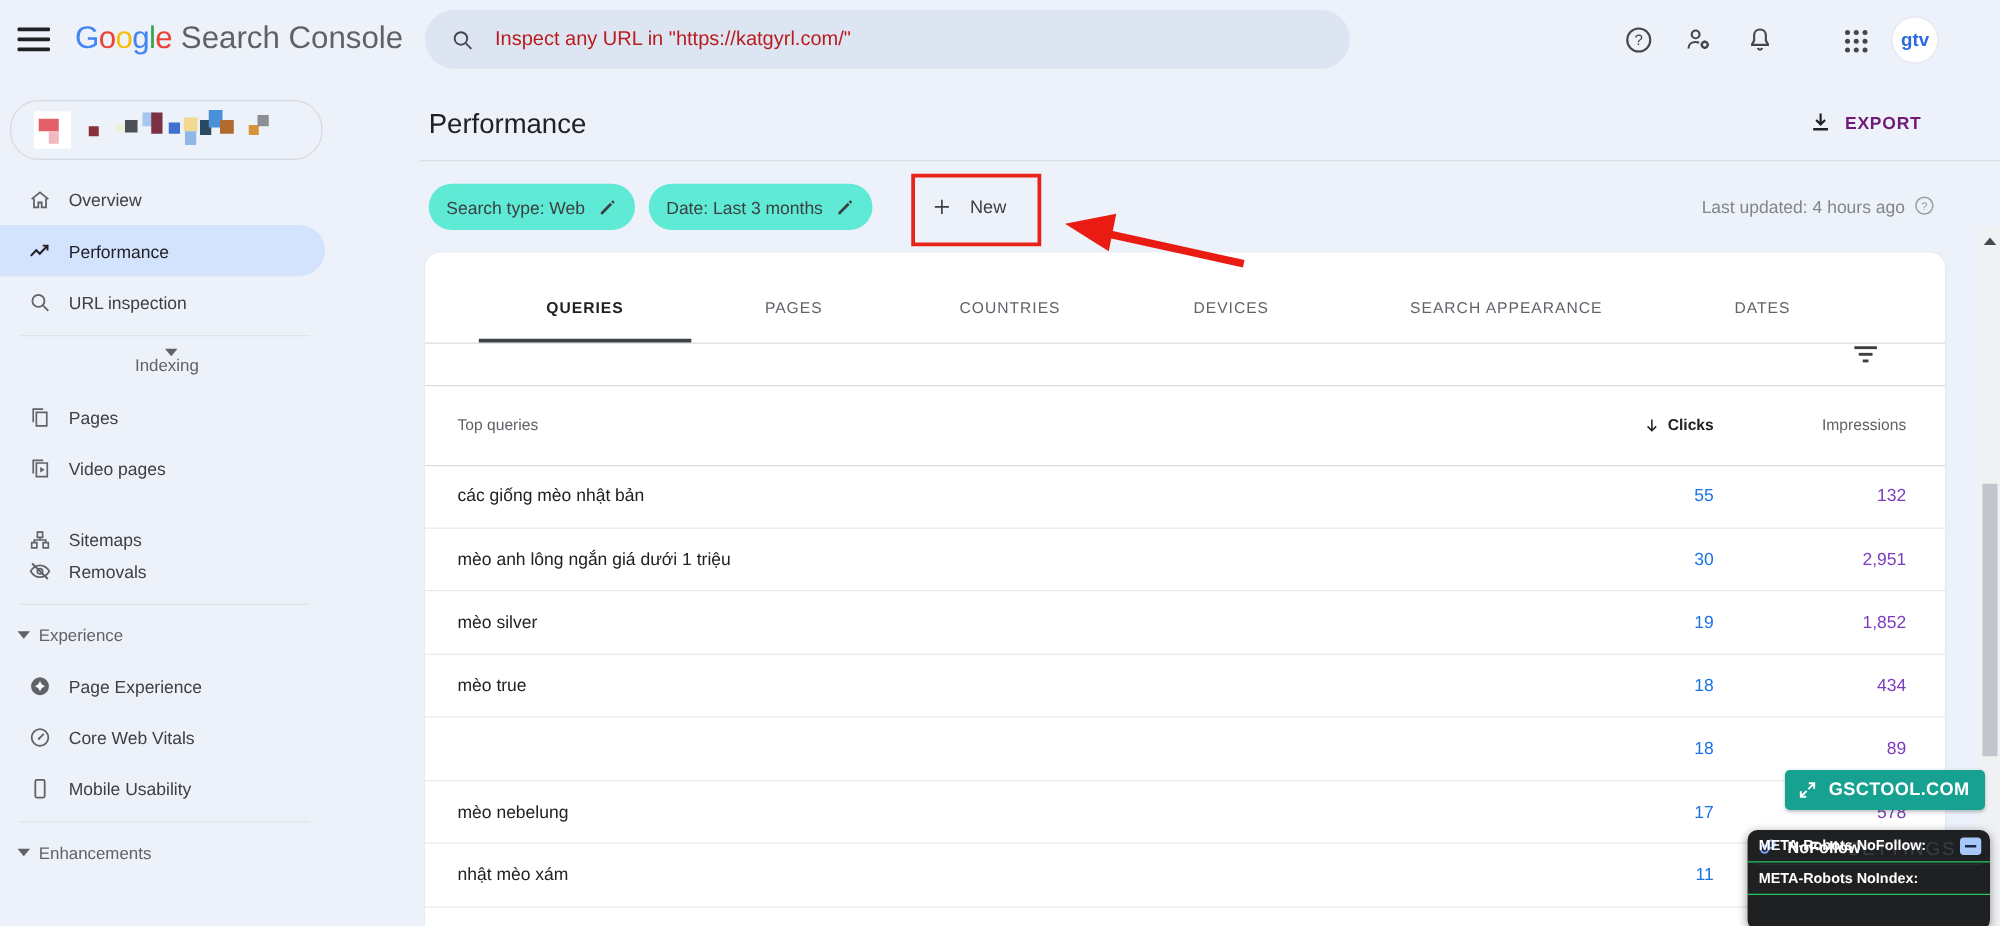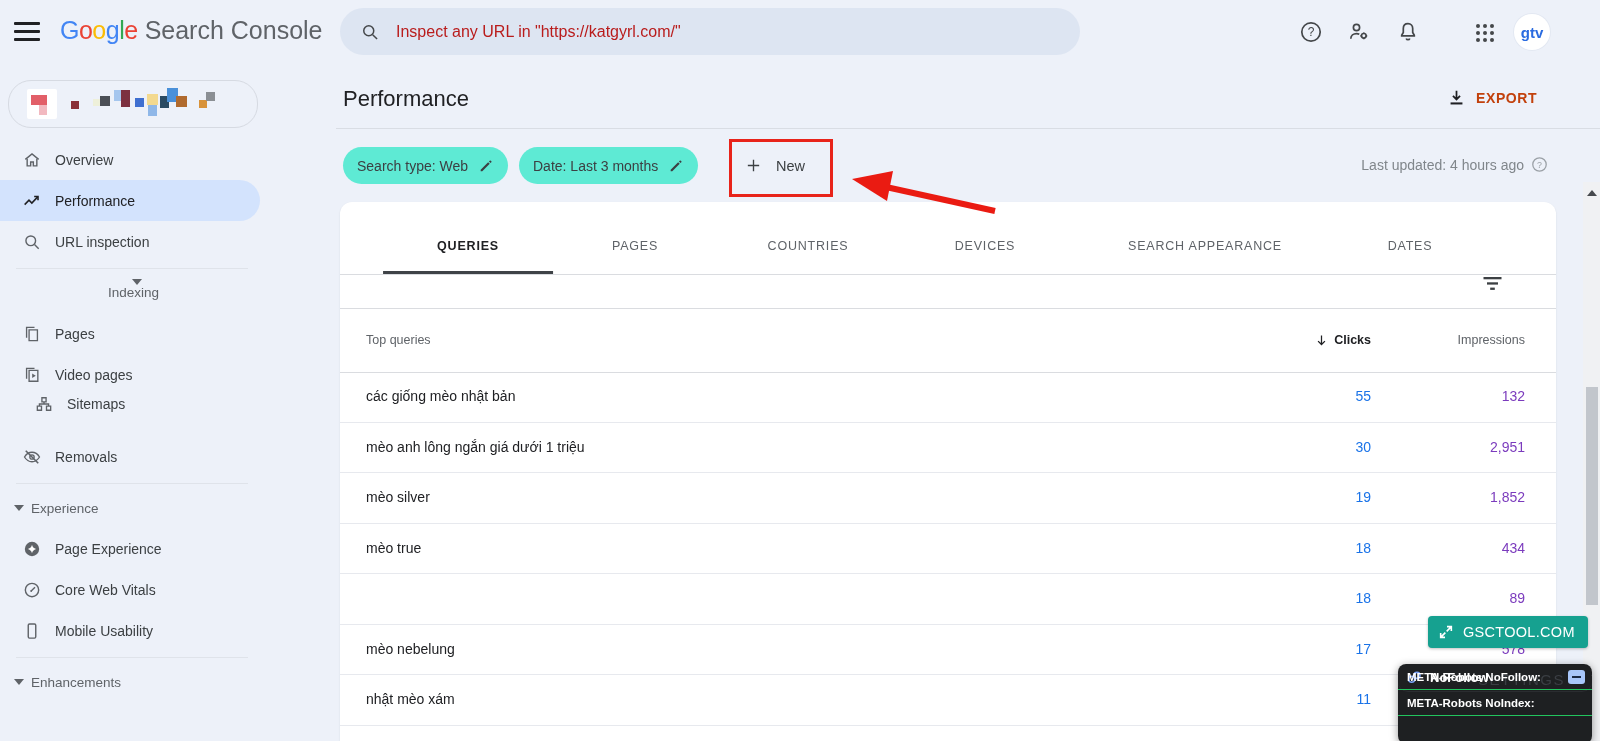--- a/index.html
+++ b/index.html
@@ -40,21 +40,21 @@
   .nav-label{margin-left:13px;font-size:14px;color:#3c4043;}
   .nav-item.active .nav-label{color:#202124;}
   .nav-divider{position:absolute;left:16px;width:232px;height:1px;background:#dfe3ea;}
   .nav-section{position:absolute;left:0;width:260px;height:28px;display:flex;align-items:center;cursor:pointer;}
   .caret{margin-left:14px;width:0;height:0;border-left:5px solid transparent;border-right:5px solid transparent;border-top:6px solid #5f6368;}
   .section-label{margin-left:7px;font-size:13.5px;color:#5f6368;}
 
   
   .page-title{position:absolute;left:343px;top:86px;font-size:22px;color:#202124;}
   .export-btn{position:absolute;left:1447px;top:88px;display:flex;align-items:center;cursor:pointer;}
-  .export-btn .lbl{margin-left:10px;font-size:14px;font-weight:700;letter-spacing:.6px;color:#c2410c;}
+  .export-btn .lbl{margin-left:10px;font-size:14px;font-weight:700;letter-spacing:.6px;color:#701a75;}
   .main-divider{position:absolute;left:336px;top:128px;width:1264px;height:1px;background:#d9dde4;}
   .chip{position:absolute;top:147px;height:37px;border-radius:19px;background:#5eead4;
     display:flex;align-items:center;padding:0 14px;cursor:pointer;white-space:nowrap;}
   .chip .lbl{font-size:14px;color:#3c4043;}
   .chip .pencil{margin-left:10px;width:16px;height:16px;}
   .new-btn{position:absolute;left:737px;top:147px;height:37px;display:flex;align-items:center;cursor:pointer;}
   .new-btn .plus{width:17px;height:17px;margin-left:8px;}
   .new-btn .lbl{margin-left:14px;font-size:14.5px;color:#3c4043;}
   .red-box{position:absolute;left:729px;top:139px;width:104px;height:58px;border:3px solid #e8231a;box-sizing:border-box;pointer-events:none;z-index:20;}
   .anno-svg{position:absolute;left:0;top:0;pointer-events:none;z-index:21;}
@@ -86,21 +86,21 @@
 
   
   .scroll-track{position:absolute;left:1583px;top:182px;width:17px;height:559px;background:#f0f1f3;z-index:3;}
   .scroll-up{position:absolute;left:4px;top:8px;width:0;height:0;border-left:5px solid transparent;border-right:5px solid transparent;border-bottom:6px solid #46494d;cursor:pointer;}
   .scroll-thumb{position:absolute;left:2.5px;top:205px;width:12px;height:218px;background:#c2c6cc;cursor:pointer;}
 
   
   .gsctool-badge{position:absolute;left:1428px;top:616px;width:160px;height:32px;background:#16a190;
     border-radius:4px;display:flex;align-items:center;z-index:5;cursor:pointer;box-shadow:0 1px 3px rgba(0,0,0,.25);}
   .gsctool-badge .exp{margin-left:10px;width:16px;height:16px;}
-  .gsctool-badge .lbl{margin-left:9px;color:#fff;font-weight:400;font-size:14.5px;letter-spacing:.3px;text-align:center;}
+  .gsctool-badge .lbl{margin-left:9px;color:#fff;font-weight:700;font-size:14.5px;letter-spacing:.3px;text-align:center;}
   .nf-panel{position:absolute;left:1398px;top:664px;width:194px;height:80px;background:rgba(23,25,27,.97);
     border-radius:8px;z-index:6;box-shadow:0 2px 8px rgba(0,0,0,.4);overflow:hidden;}
   .nf-ghost{position:absolute;left:80px;top:7px;font-size:15px;font-weight:400;letter-spacing:1.5px;color:#3a3e43;}
   .nf-head{position:absolute;left:0;top:0;width:194px;height:27px;display:flex;align-items:center;border-bottom:1px solid #2a2d30;border-radius:10px;}
   .nf-head .chain{margin-left:8px;width:17px;height:17px;}
   .nf-head .ttl{margin-left:7px;color:#fff;font-size:13px;font-weight:700;position:relative;z-index:2;}
   .nf-min{position:absolute;right:7px;top:6px;width:17px;height:14px;background:#a8c7fa;border-radius:3px;cursor:pointer;z-index:2;}
   .nf-min::after{content:"";position:absolute;left:4px;top:6px;width:9px;height:2px;background:#1b2a44;}
   .nf-row{position:relative;width:229px;height:25px;display:flex;align-items:center;justify-content:space-between;border-bottom:1px solid #22c55e;}
   .nf-row .lbl{margin-left:9px;color:#fff;font-size:11.5px;font-weight:700;}
@@ -219,21 +219,21 @@
     <div class="nav-item" style="top: 215px;">
       <span class="nav-icon">
         <svg viewBox="0 0 24 24" fill="none" stroke="#5f6368" stroke-width="1.6">
           <path d="M8.5 6.5H19v13H8.5z"></path>
           <path d="M5.5 16.5V4H15"></path>
           <path d="M12.2 10.2v5.4l4.3-2.7z" fill="#5f6368" stroke="none"></path>
         </svg>
       </span>
       <span class="nav-label">Video pages</span>
     </div>
-    <div class="nav-item" style="top: 244px; padding-left: 12px;">
+    <div class="nav-item" style="top: 272px;">
       <span class="nav-icon">
         <svg viewBox="0 0 24 24" fill="none" stroke="#5f6368" stroke-width="1.6">
           <path d="M9.5 4.5h5v5h-5zM4 14.5h5v5H4zM15 14.5h5v5h-5zM12 9.5V12M6.5 14.5V12h11v2.5"></path>
         </svg>
       </span>
       <span class="nav-label">Sitemaps</span>
     </div>
     <div class="nav-item" style="top: 297px;">
       <span class="nav-icon">
         <svg viewBox="0 0 24 24" fill="none" stroke="#5f6368" stroke-width="1.6">

